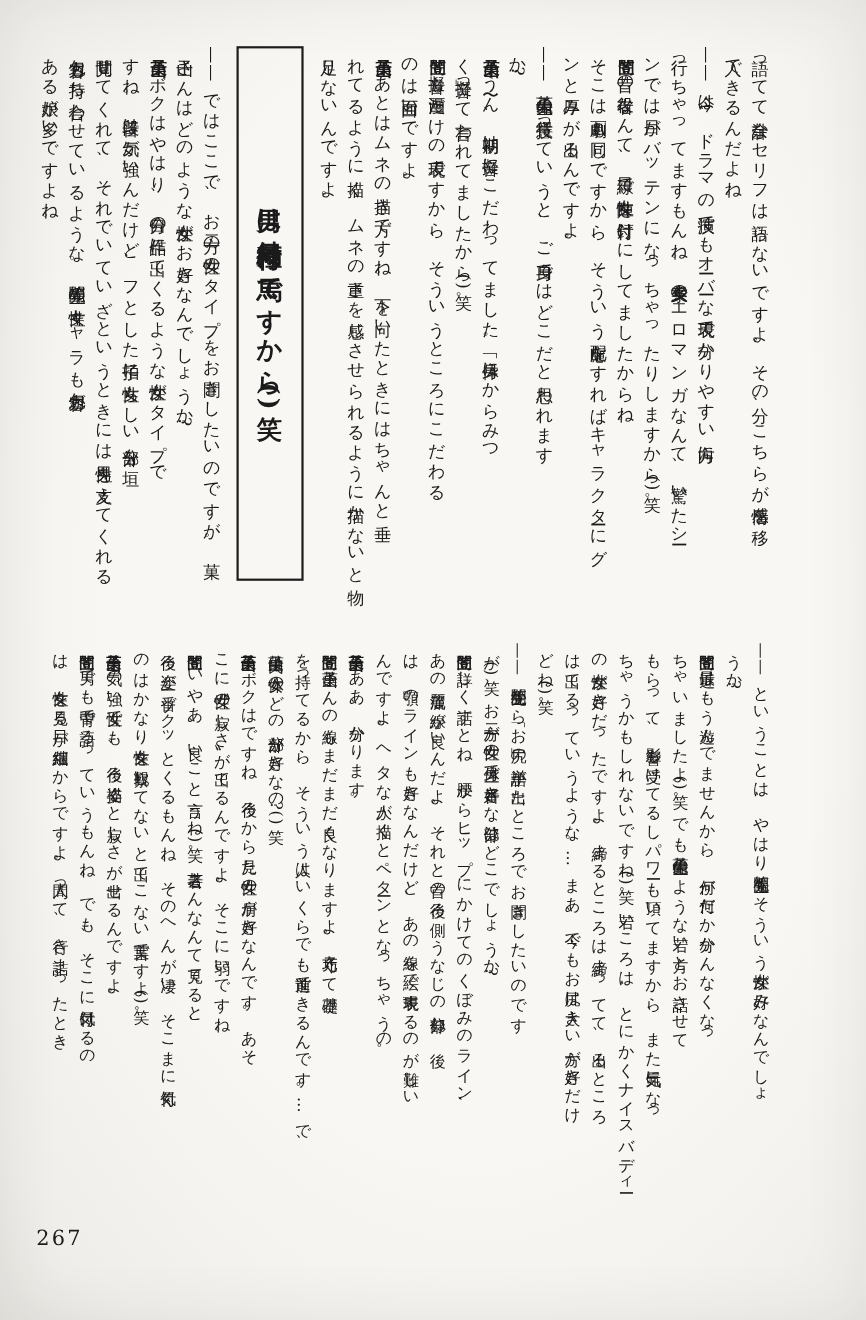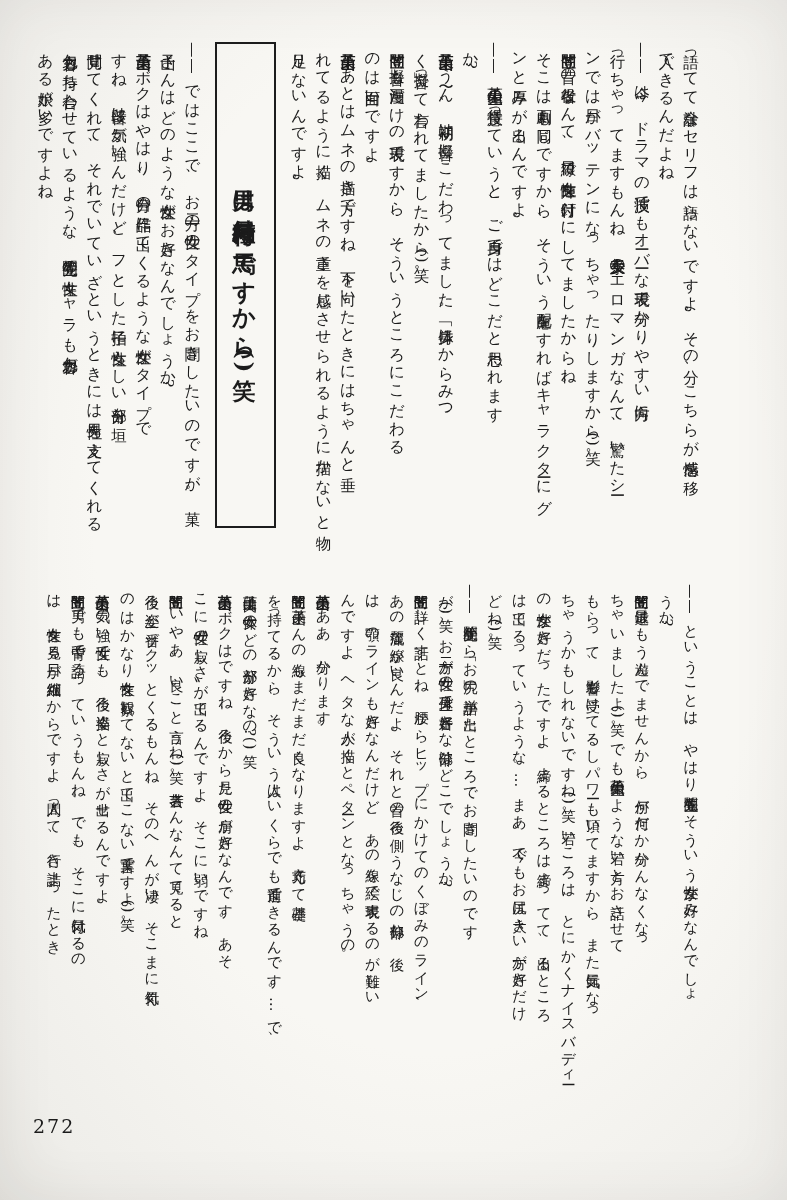--- a/index.html
+++ b/index.html
@@ -127,14 +127,14 @@
       <div class="col"><span class="coltext">菓子山氏は女体のどの部分が好きなの?(笑)</span></div>
       <div class="col"><span class="speaker">菓子山</span><span class="coltext">ボクはですね、後ろから見た女性の肩が好きなんです。あそ</span></div>
       <div class="col"><span class="coltext">こに〝女性の寂しさ〟が出てるんですよ。そこに弱いですね。</span></div>
       <div class="col"><span class="speaker">笠間</span><span class="coltext">いやあ、良いこと言うね(笑)。芸者さんなんて見てると、</span></div>
       <div class="col"><span class="coltext">後ろ姿が一番ゾクッとくるもんね。そのへんが凄い、そこまに気付く</span></div>
       <div class="col"><span class="coltext">のはかなり女性を観察してないと出てこない言葉ですよ(笑)。</span></div>
       <div class="col"><span class="speaker">菓子山</span><span class="coltext">気の強い女性でも、後ろ姿描くと寂しさが出せるんですよ。</span></div>
       <div class="col"><span class="speaker">笠間</span><span class="coltext">男でも背中で語るっていうもんね。でも、そこに気付けるの</span></div>
       <div class="col"><span class="coltext">は、女性を見る目が繊細だからですよ。人間って、行き詰まったとき</span></div>
     </div>
-  <div class="page-number">272</div>
+  <div class="page-number">267</div>
 </div>
 
 </body></html>

